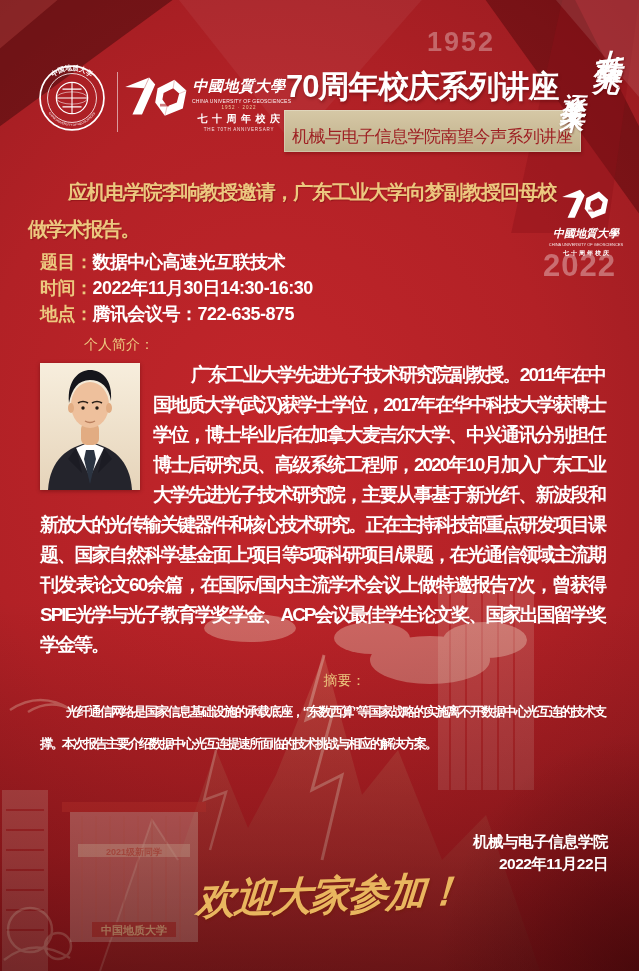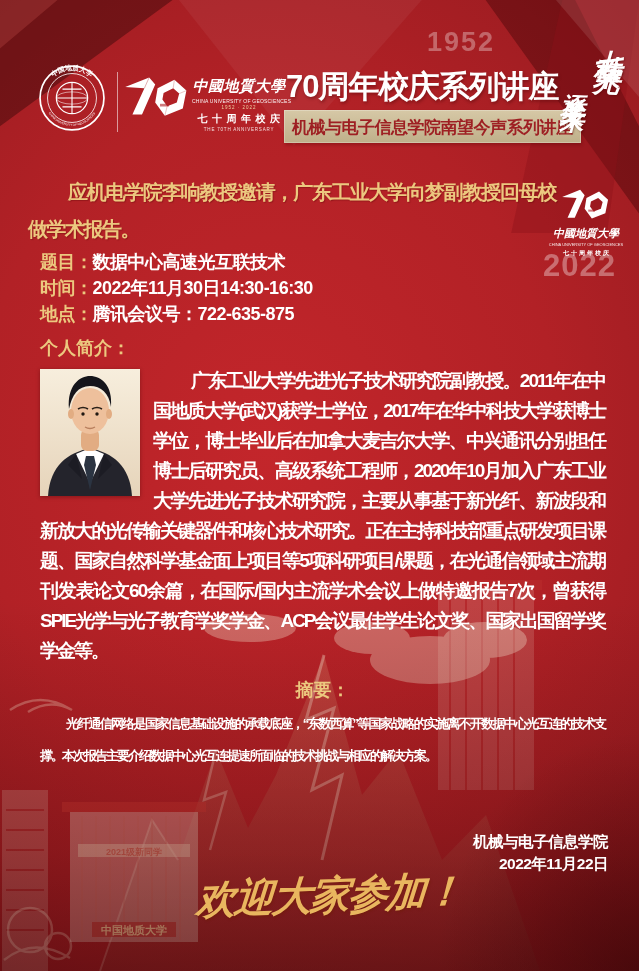--- a/index.html
+++ b/index.html
@@ -25,37 +25,37 @@
   .hdr-divider{left:117px;top:72px;width:1px;height:60px;background:rgba(255,255,255,0.55);}
   .logo70{left:124px;top:62px;width:66px;height:74px;}
   .brand{left:192px;top:77px;width:94px;text-align:center;color:#fff;}
   .brand-cn{font:italic bold 15px "DejaVu Serif",serif;white-space:nowrap;letter-spacing:0.5px;}
   .brand-en{font-size:5px;letter-spacing:0.2px;white-space:nowrap;margin-top:2px;opacity:0.95;}
   .brand-years{font-size:4.5px;color:#f0d6a6;margin-top:1px;letter-spacing:1px;}
   .brand-ann{font-size:10px;font-weight:bold;letter-spacing:4.5px;margin-top:2px;margin-left:4px;white-space:nowrap;}
   .brand-ann-en{font-size:4.5px;letter-spacing:0.8px;opacity:0.85;margin-top:1px;}
   .year-1952{left:427px;top:27px;font-size:27px;font-weight:bold;letter-spacing:2px;color:rgba(255,255,255,0.32);}
   .main-title{left:286px;top:66px;font-size:31px;font-weight:bold;color:#fff;letter-spacing:-1px;white-space:nowrap;text-shadow:1px 2px 3px rgba(60,0,0,0.35);}
-  .subtitle-box{left:284px;top:110px;background:linear-gradient(180deg,#d6c8a6,#bfb08a);color:#9e2023;font-size:17px;font-weight:bold;letter-spacing:-0.5px;padding:6px 8px 4px;white-space:nowrap;box-shadow:inset 0 0 0 1px rgba(255,255,255,0.25),1px 2px 3px rgba(80,0,0,0.3);}
+  .subtitle-box{left:284px;top:110px;background:linear-gradient(180deg,#d6c8a6,#bfb08a);color:#9e2023;font-size:17px;font-weight:normal;letter-spacing:-0.5px;padding:15px 8px 4px;white-space:nowrap;box-shadow:inset 0 0 0 1px rgba(255,255,255,0.25),1px 2px 3px rgba(80,0,0,0.3);}
   .slogan{writing-mode:vertical-rl;font-family:"DejaVu Serif",serif;font-style:italic;font-weight:bold;color:#fff;text-shadow:1px 1px 2px rgba(80,0,0,0.4);}
   .slogan-1{right:13px;top:28px;font-size:27px;letter-spacing:6px;transform:rotate(2deg);}
   .slogan-2{right:50px;top:74px;font-size:24px;letter-spacing:5px;transform:rotate(2deg);}
   .side-brand{left:540px;top:188px;width:92px;text-align:center;color:#fff;}
   .side-logo{width:50px;height:36px;display:block;margin:0 auto;}
   .side-cn{font:italic bold 11px "DejaVu Serif",serif;white-space:nowrap;margin-top:2px;}
   .side-en{font-size:4px;white-space:nowrap;opacity:0.9;margin-top:1px;}
   .side-ann{font-size:6px;font-weight:bold;letter-spacing:2px;margin-top:2px;margin-left:2px;}
   .year-2022{left:543px;top:248px;font-size:31px;font-weight:bold;letter-spacing:1px;color:rgba(255,255,255,0.35);}
   .intro{left:28px;top:174px;width:528px;font-size:20px;font-weight:bold;line-height:37px;text-indent:2em;letter-spacing:-1.5px;text-align:justify;color:#ecc87f;text-shadow:1px 1px 1px rgba(80,0,0,0.3);}
   .details{left:40px;top:253px;font-size:18px;font-weight:bold;letter-spacing:-0.5px;}
   .detail-row{margin-bottom:8px;line-height:18px;white-space:nowrap;}
   .detail-row .lbl{color:#ecc87f;margin-top:19px;}
   .detail-row .val{color:#fff;}
   .content-col{left:40px;top:336px;width:565px;}
-  .section-heading{font-size:18px;font-weight:bold;color:#ecc87f;letter-spacing:0;}
+  .section-heading{font-size:14px;font-weight:normal;color:#ecc87f;letter-spacing:0;margin-left:44px;}
   .bio-body{margin-top:6px;font-size:19px;font-weight:bold;color:#fff;line-height:30px;letter-spacing:-2px;text-align:justify;text-indent:2em;}
   .abs-body{margin-top:6px;font-size:13px;font-weight:bold;color:#fff;line-height:32px;letter-spacing:-2px;text-align:justify;text-indent:2em;}
   .abstract-heading{margin-top:12px;text-align:center;}
   .portrait{float:left;width:100px;height:127px;margin:3px 13px 6px 0;box-shadow:0 1px 4px rgba(60,0,0,0.4);}
 
   
   .footer-block{left:468px;top:831px;width:140px;text-align:right;color:#fff;font-size:15.5px;font-weight:bold;line-height:22px;letter-spacing:-0.5px;}
   .welcome{left:196px;top:868px;font-family:"DejaVu Serif",serif;font-style:italic;font-weight:bold;font-size:40px;color:#e9b65f;letter-spacing:-2px;transform:rotate(-2deg) skewX(-6deg);white-space:nowrap;text-shadow:1px 2px 2px rgba(110,30,0,0.35);}
 
   .illus{left:0;top:560px;width:639px;height:411px;pointer-events:none;}

